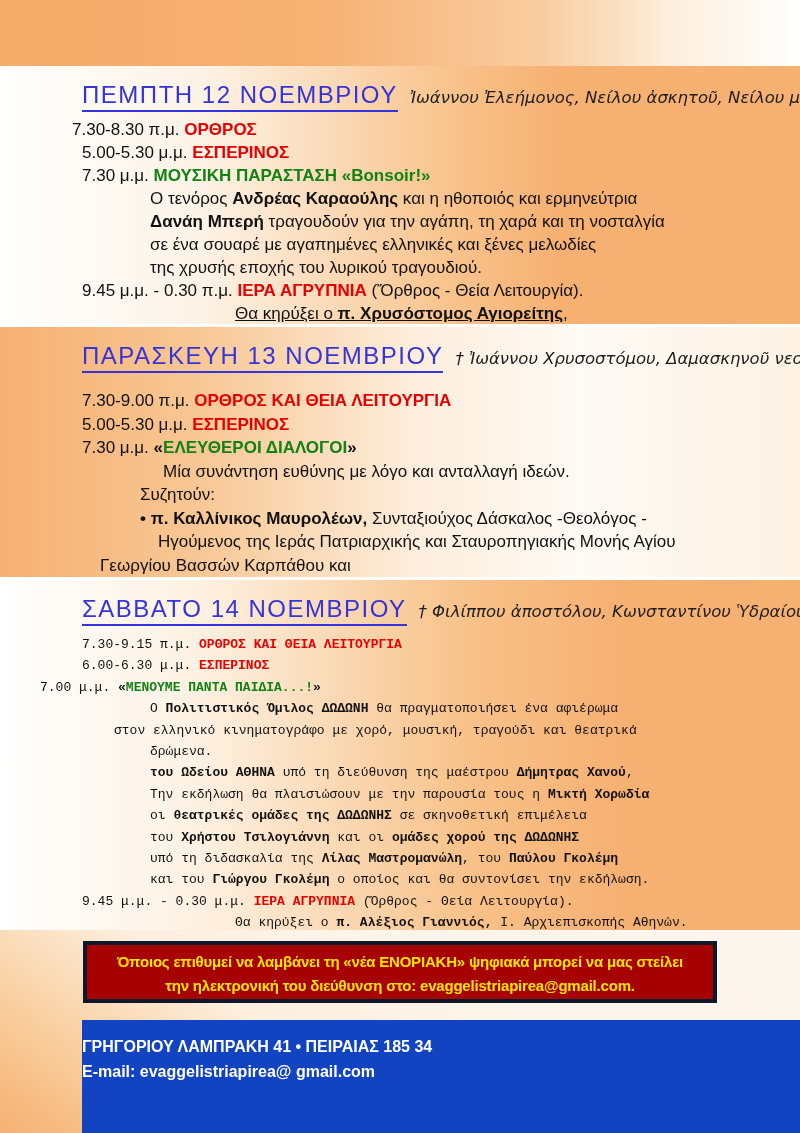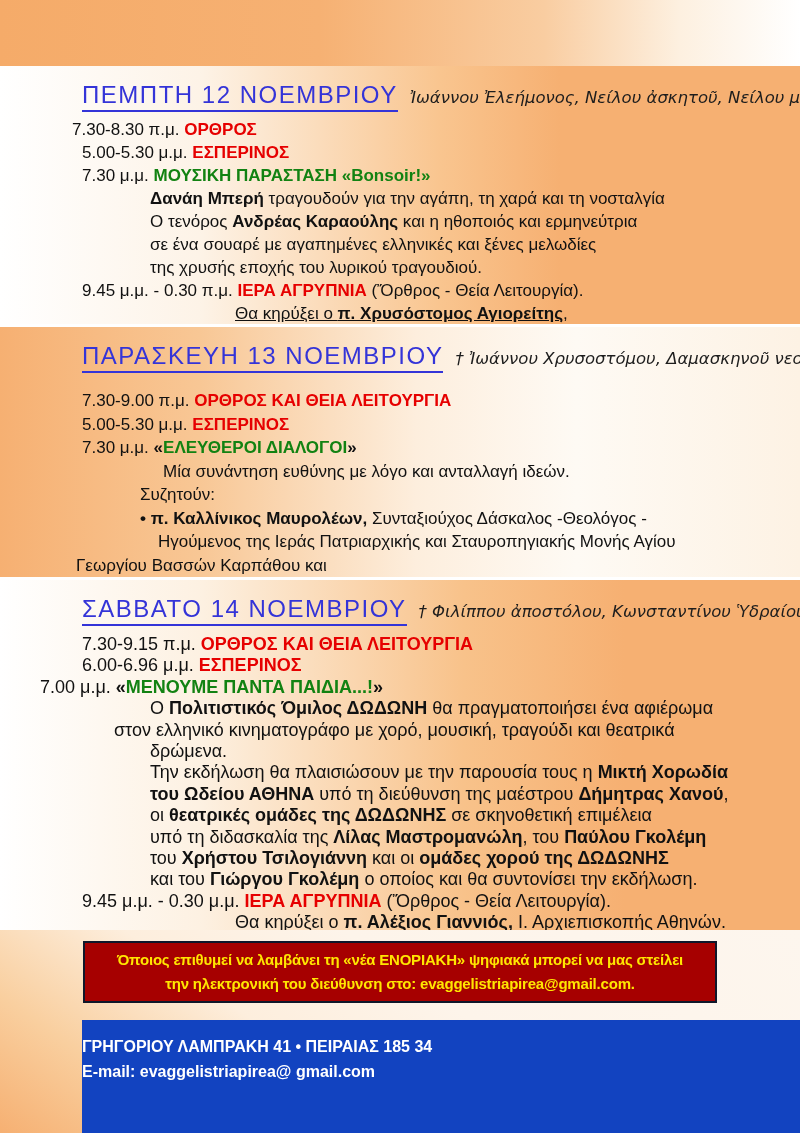--- a/index.html
+++ b/index.html
@@ -24,29 +24,29 @@
   .sec-header{padding:16px 0 0 82px; white-space:nowrap;}
   .day-title{
     display:inline-block; font-size:24px; font-weight:400; letter-spacing:1.5px;
     color:#3434d8; border-bottom:2px solid #3434d8; padding-bottom:2px; line-height:26px;
   }
   .feast{font-size:16.5px; font-style:italic; color:#1d1d1d; margin-left:12px;
     font-family:"DejaVu Sans","Liberation Sans",sans-serif;}
 
   .rows{margin-top:6px; font-size:17px; line-height:23px;}
   .sec2 .rows{line-height:23.5px;margin-top:16px;}
-  .sec3 .rows{font-size:18px; line-height:21.4px; margin-top:8px;}
+  .sec3 .rows{font-size:13px; line-height:21.4px; margin-top:8px;font-family:Liberation Mono, monospace;}
   .row{white-space:nowrap;}
   .row .b{font-weight:bold;}
   .row .red{color:#e60000; font-weight:bold;}
   .row .green{color:#128212; font-weight:bold;}
 
   .red-banner{
     position:absolute; left:83px; top:941px; width:634px; height:62px; box-sizing:border-box;
-    background:#a60000; border:2px solid #0f172a;
+    background:#a60000; border:4px solid #0f172a;
     color:#ffe600; font-weight:bold; font-size:15px; line-height:24px;
     text-align:center; padding-top:5px; white-space:nowrap; letter-spacing:-0.2px;
   }
   .blue-banner{
     position:absolute; left:82px; top:1020px; width:728px; height:113px; box-sizing:border-box;
     background:#1243c0; color:#ffffff; font-weight:bold; font-size:16px; line-height:25px;
     text-align:left; padding-top:14px; white-space:nowrap;
   }
 </style>
 </head>
@@ -57,64 +57,64 @@
   <div class="block top-band"></div>
 
   <div class="block sec1">
     <div class="sec-header">
       <span class="day-title">ΠΕΜΠΤΗ  12  ΝΟΕΜΒΡΙΟΥ</span><span class="feast">Ἰωάννου Ἐλεήμονος, Νείλου ἀσκητοῦ, Νείλου μυρ.</span>
     </div>
     <div class="rows">
         <div class="row" style="padding-left: 72px;"><span>7.30-8.30 π.μ. </span><span class="red">ΟΡΘΡΟΣ</span></div>
         <div class="row" style="padding-left: 82px;"><span>5.00-5.30 μ.μ. </span><span class="red">ΕΣΠΕΡΙΝΟΣ</span></div>
         <div class="row" style="padding-left: 82px;"><span>7.30 μ.μ. </span><span class="green">ΜΟΥΣΙΚΗ ΠΑΡΑΣΤΑΣΗ «Bonsoir!»</span></div>
+        <div class="row" style="padding-left: 150px;"><span>Ο τενόρος </span><span class="b">Ανδρέας Καραούλης</span><span> και η ηθοποιός και ερμηνεύτρια</span></div>
         <div class="row" style="padding-left: 150px;"><span class="b">Δανάη Μπερή</span><span> τραγουδούν για την αγάπη, τη χαρά και τη νοσταλγία</span></div>
-        <div class="row" style="padding-left: 150px;"><span>Ο τενόρος </span><span class="b">Ανδρέας Καραούλης</span><span> και η ηθοποιός και ερμηνεύτρια</span></div>
         <div class="row" style="padding-left: 150px;"><span>σε ένα σουαρέ με αγαπημένες ελληνικές και ξένες μελωδίες</span></div>
         <div class="row" style="padding-left: 150px;"><span>της χρυσής εποχής του λυρικού τραγουδιού.</span></div>
         <div class="row" style="padding-left: 82px;"><span>9.45 μ.μ. - 0.30 π.μ. </span><span class="red">ΙΕΡΑ ΑΓΡΥΠΝΙΑ</span><span> (Ὄρθρος - Θεία Λειτουργία).</span></div>
         <div class="row" style="padding-left: 235px; text-decoration: underline;"><span>Θα κηρύξει ο </span><span class="b">π. Χρυσόστομος Αγιορείτης</span><span>,</span></div>
         <div class="row" style="padding-left: 235px;"><span>Υποτακτικός του Γέροντος Μωυσή του Αγιορείτου.</span></div>
       </div>
   </div>
 
   <div class="block sec2">
     <div class="sec-header">
       <span class="day-title">ΠΑΡΑΣΚΕΥΗ  13  ΝΟΕΜΒΡΙΟΥ</span><span class="feast">† Ἰωάννου Χρυσοστόμου, Δαμασκηνοῦ νεομάρτ.</span>
     </div>
     <div class="rows">
         <div class="row" style="padding-left: 82px;"><span>7.30-9.00 π.μ. </span><span class="red">ΟΡΘΡΟΣ ΚΑΙ ΘΕΙΑ ΛΕΙΤΟΥΡΓΙΑ</span></div>
         <div class="row" style="padding-left: 82px;"><span>5.00-5.30 μ.μ. </span><span class="red">ΕΣΠΕΡΙΝΟΣ</span></div>
         <div class="row" style="padding-left: 82px;"><span>7.30 μ.μ. </span><span class="b">«</span><span class="green">ΕΛΕΥΘΕΡΟΙ ΔΙΑΛΟΓΟΙ</span><span class="b">»</span></div>
         <div class="row" style="padding-left: 163px;"><span>Μία συνάντηση ευθύνης με λόγο και ανταλλαγή ιδεών.</span></div>
         <div class="row" style="padding-left: 140px;"><span>Συζητούν:</span></div>
         <div class="row" style="padding-left: 140px;"><span class="b">•  </span><span class="b">π. Καλλίνικος Μαυρολέων,</span><span> Συνταξιούχος Δάσκαλος -Θεολόγος -</span></div>
         <div class="row" style="padding-left: 158px;"><span>Ηγούμενος της Ιεράς Πατριαρχικής και Σταυροπηγιακής Μονής Αγίου</span></div>
-        <div class="row" style="padding-left: 76px;"><span>Γεωργίου Βασσών Καρπάθου και</span></div>
+        <div class="row" style="padding-left: 100px;"><span>Γεωργίου Βασσών Καρπάθου και</span></div>
         <div class="row" style="padding-left: 140px;"><span class="b">•  </span><span class="b">Δημήτρης Γκαλημανάς,</span><span> Θεολόγος Καθηγητής - Υπεύθυνος του</span></div>
         <div class="row" style="padding-left: 158px;"><span>Βιβλιοπωλείου «Παρουσία» Πειραιά.</span></div>
       </div>
   </div>
 
   <div class="block sec3">
     <div class="sec-header">
       <span class="day-title">ΣΑΒΒΑΤΟ  14  ΝΟΕΜΒΡΙΟΥ</span><span class="feast">† Φιλίππου ἀποστόλου, Κωνσταντίνου Ὑδραίου</span>
     </div>
     <div class="rows">
         <div class="row" style="padding-left: 82px;"><span>7.30-9.15 π.μ. </span><span class="red">ΟΡΘΡΟΣ ΚΑΙ ΘΕΙΑ ΛΕΙΤΟΥΡΓΙΑ</span></div>
-        <div class="row" style="padding-left: 82px;"><span>6.00-6.96 μ.μ. </span><span class="red">ΕΣΠΕΡΙΝΟΣ</span></div>
+        <div class="row" style="padding-left: 82px;"><span>6.00-6.30 μ.μ. </span><span class="red">ΕΣΠΕΡΙΝΟΣ</span></div>
         <div class="row" style="padding-left: 40px;"><span>7.00 μ.μ. </span><span class="b">«</span><span class="green">ΜΕΝΟΥΜΕ ΠΑΝΤΑ ΠΑΙΔΙΑ...!</span><span class="b">»</span></div>
         <div class="row" style="padding-left: 150px;"><span>Ο </span><span class="b">Πολιτιστικός Όμιλος ΔΩΔΩΝΗ</span><span> θα πραγματοποιήσει ένα αφιέρωμα</span></div>
         <div class="row" style="padding-left: 114px;"><span>στον ελληνικό κινηματογράφο με χορό, μουσική, τραγούδι και θεατρικά</span></div>
         <div class="row" style="padding-left: 150px;"><span>δρώμενα.</span></div>
+        <div class="row" style="padding-left: 150px;"><span class="b">του Ωδείου ΑΘΗΝΑ</span><span> υπό τη διεύθυνση της μαέστρου </span><span class="b">Δήμητρας Χανού</span><span>,</span></div>
         <div class="row" style="padding-left: 150px;"><span>Την εκδήλωση θα πλαισιώσουν με την παρουσία τους η </span><span class="b">Μικτή Χορωδία</span></div>
-        <div class="row" style="padding-left: 150px;"><span class="b">του Ωδείου ΑΘΗΝΑ</span><span> υπό τη διεύθυνση της μαέστρου </span><span class="b">Δήμητρας Χανού</span><span>,</span></div>
         <div class="row" style="padding-left: 150px;"><span>οι </span><span class="b">θεατρικές ομάδες της ΔΩΔΩΝΗΣ</span><span> σε σκηνοθετική επιμέλεια</span></div>
+        <div class="row" style="padding-left: 150px;"><span>του </span><span class="b">Χρήστου Τσιλογιάννη</span><span> και οι </span><span class="b">ομάδες χορού της ΔΩΔΩΝΗΣ</span></div>
         <div class="row" style="padding-left: 150px;"><span>υπό τη διδασκαλία της </span><span class="b">Λίλας Μαστρομανώλη</span><span>, του </span><span class="b">Παύλου Γκολέμη</span></div>
-        <div class="row" style="padding-left: 150px;"><span>του </span><span class="b">Χρήστου Τσιλογιάννη</span><span> και οι </span><span class="b">ομάδες χορού της ΔΩΔΩΝΗΣ</span></div>
         <div class="row" style="padding-left: 150px;"><span>και του </span><span class="b">Γιώργου Γκολέμη</span><span> ο οποίος και θα συντονίσει την εκδήλωση.</span></div>
         <div class="row" style="padding-left: 82px;"><span>9.45 μ.μ. - 0.30 μ.μ. </span><span class="red">ΙΕΡΑ ΑΓΡΥΠΝΙΑ</span><span> (Ὄρθρος - Θεία Λειτουργία).</span></div>
         <div class="row" style="padding-left: 235px;"><span>Θα κηρύξει ο </span><span class="b">π. Αλέξιος Γιαννιός,</span><span> Ι. Αρχιεπισκοπής Αθηνών.</span></div>
       </div>
   </div>
 
   <div class="block bottom-area"></div>
 
   <div class="red-banner">
     <div>Όποιος επιθυμεί να λαμβάνει τη «νέα ΕΝΟΡΙΑΚΗ» ψηφιακά μπορεί να μας στείλει</div>

